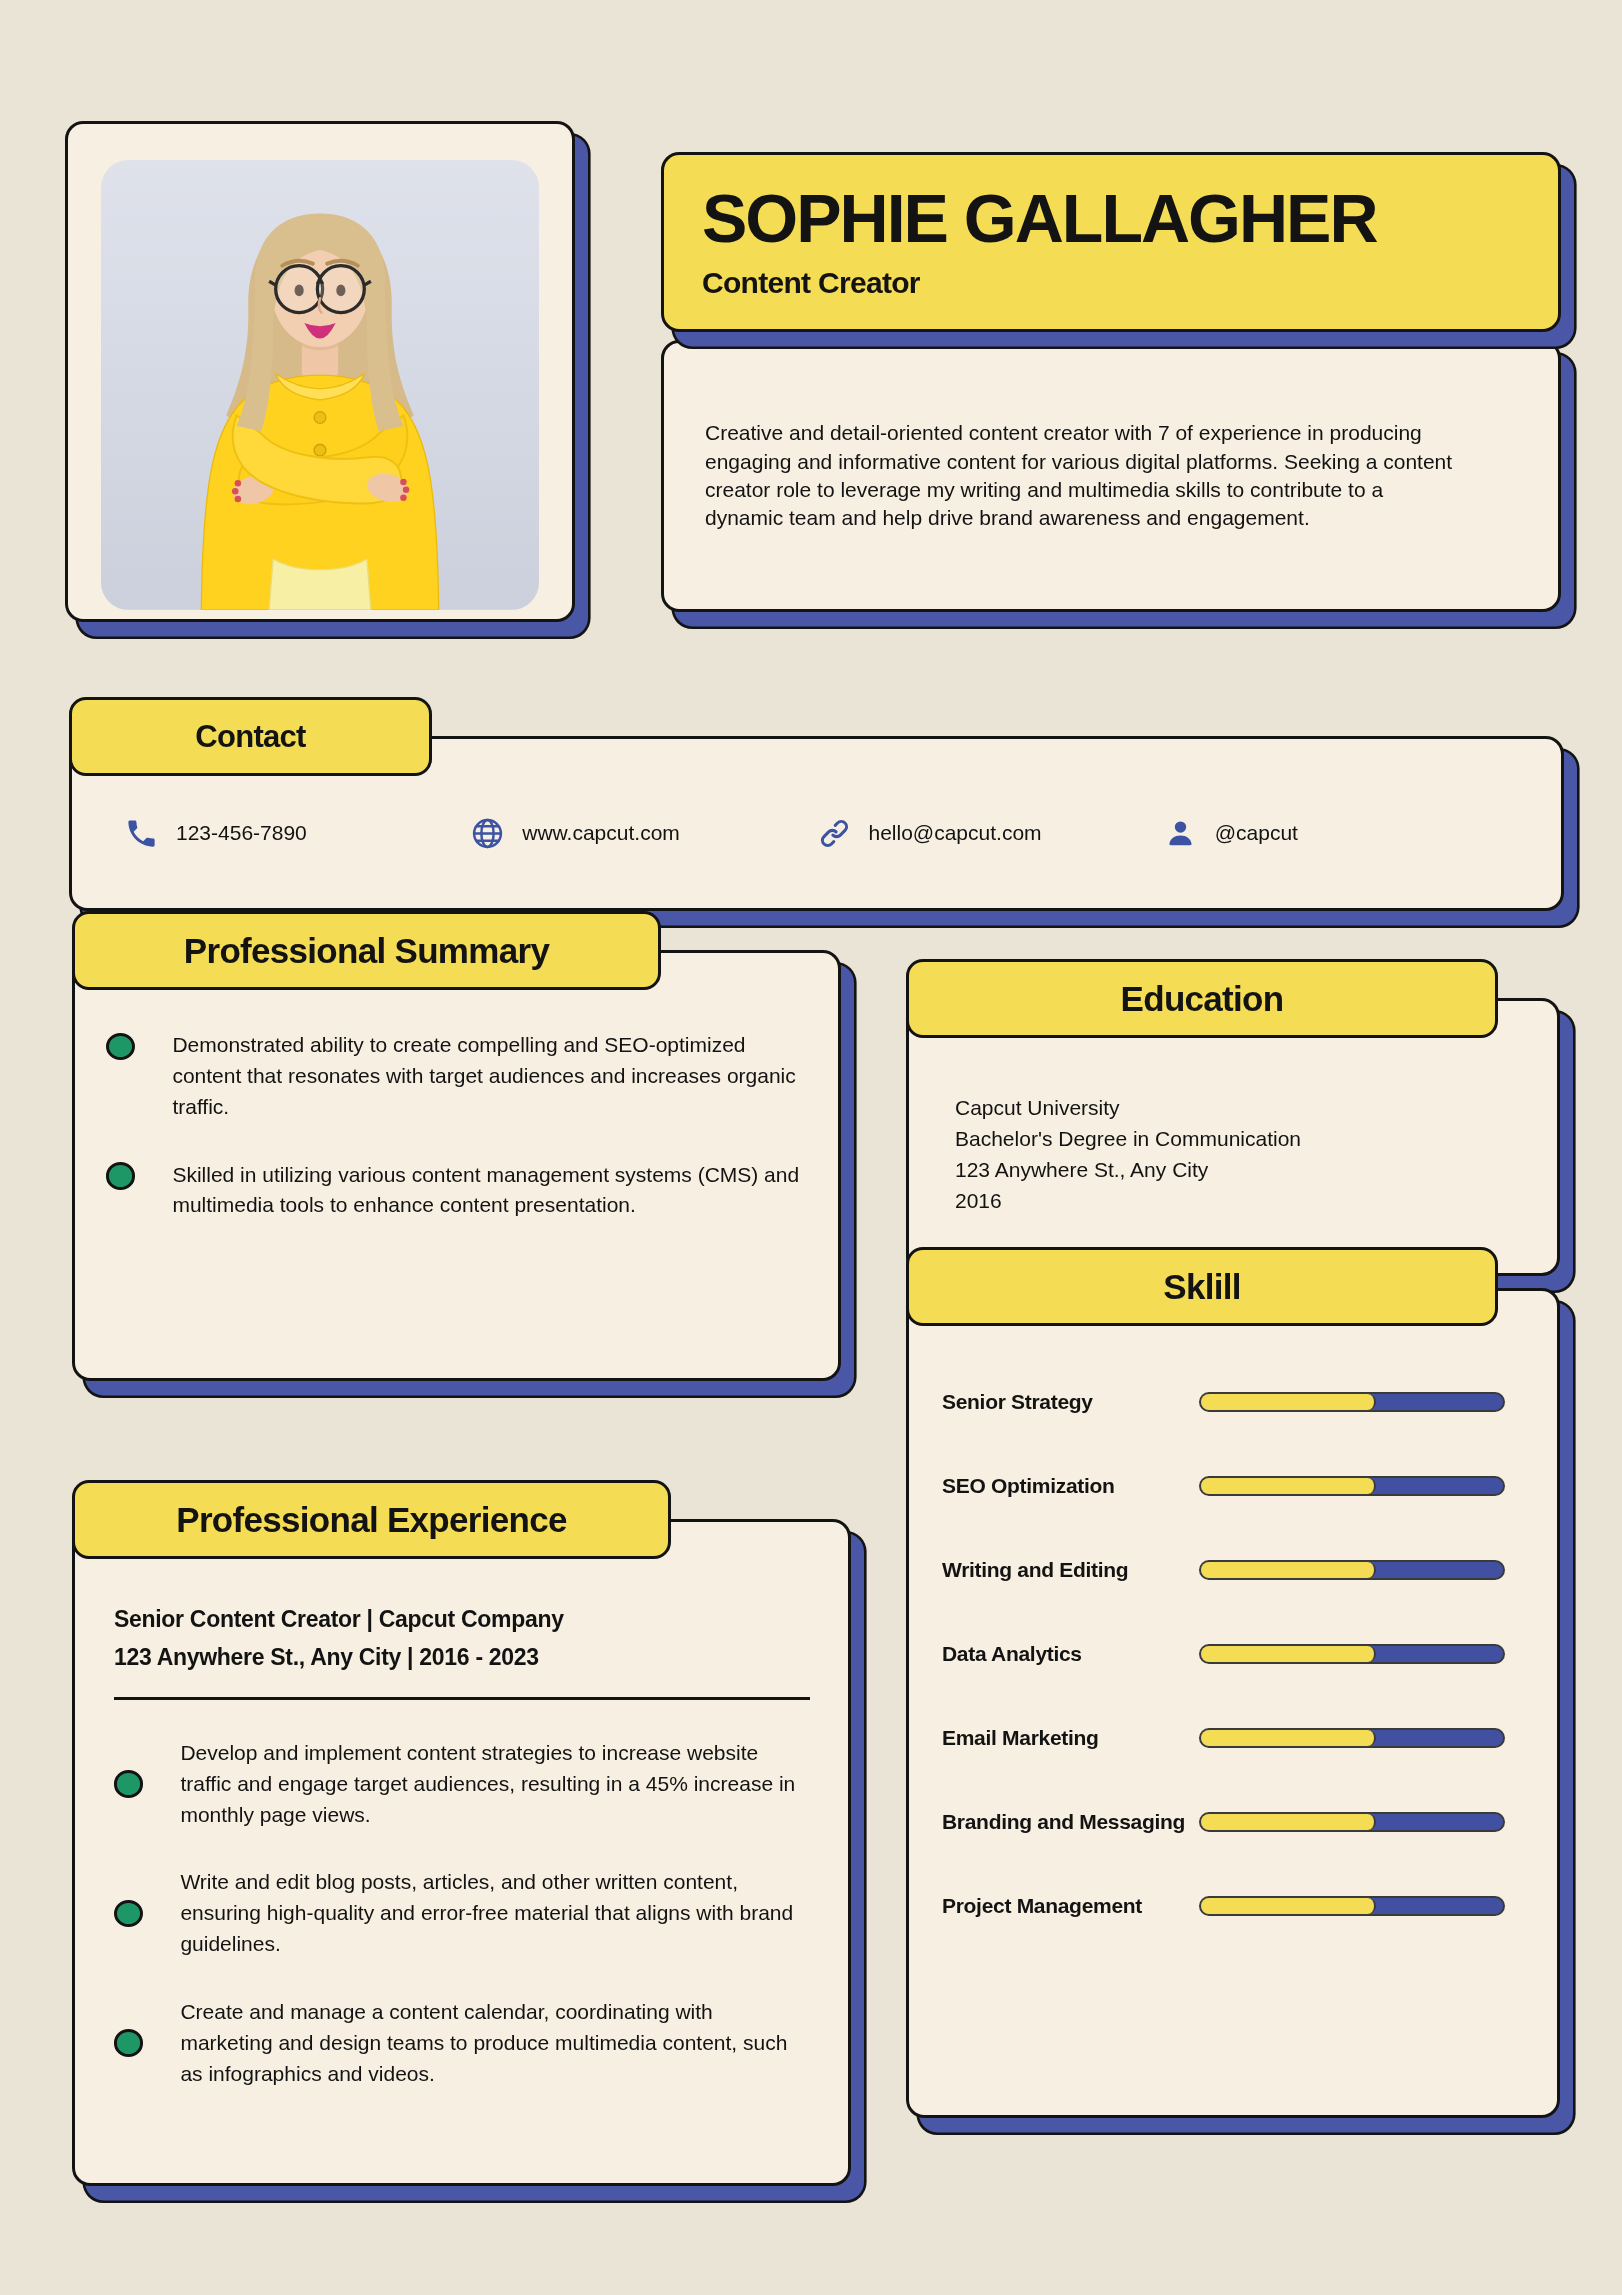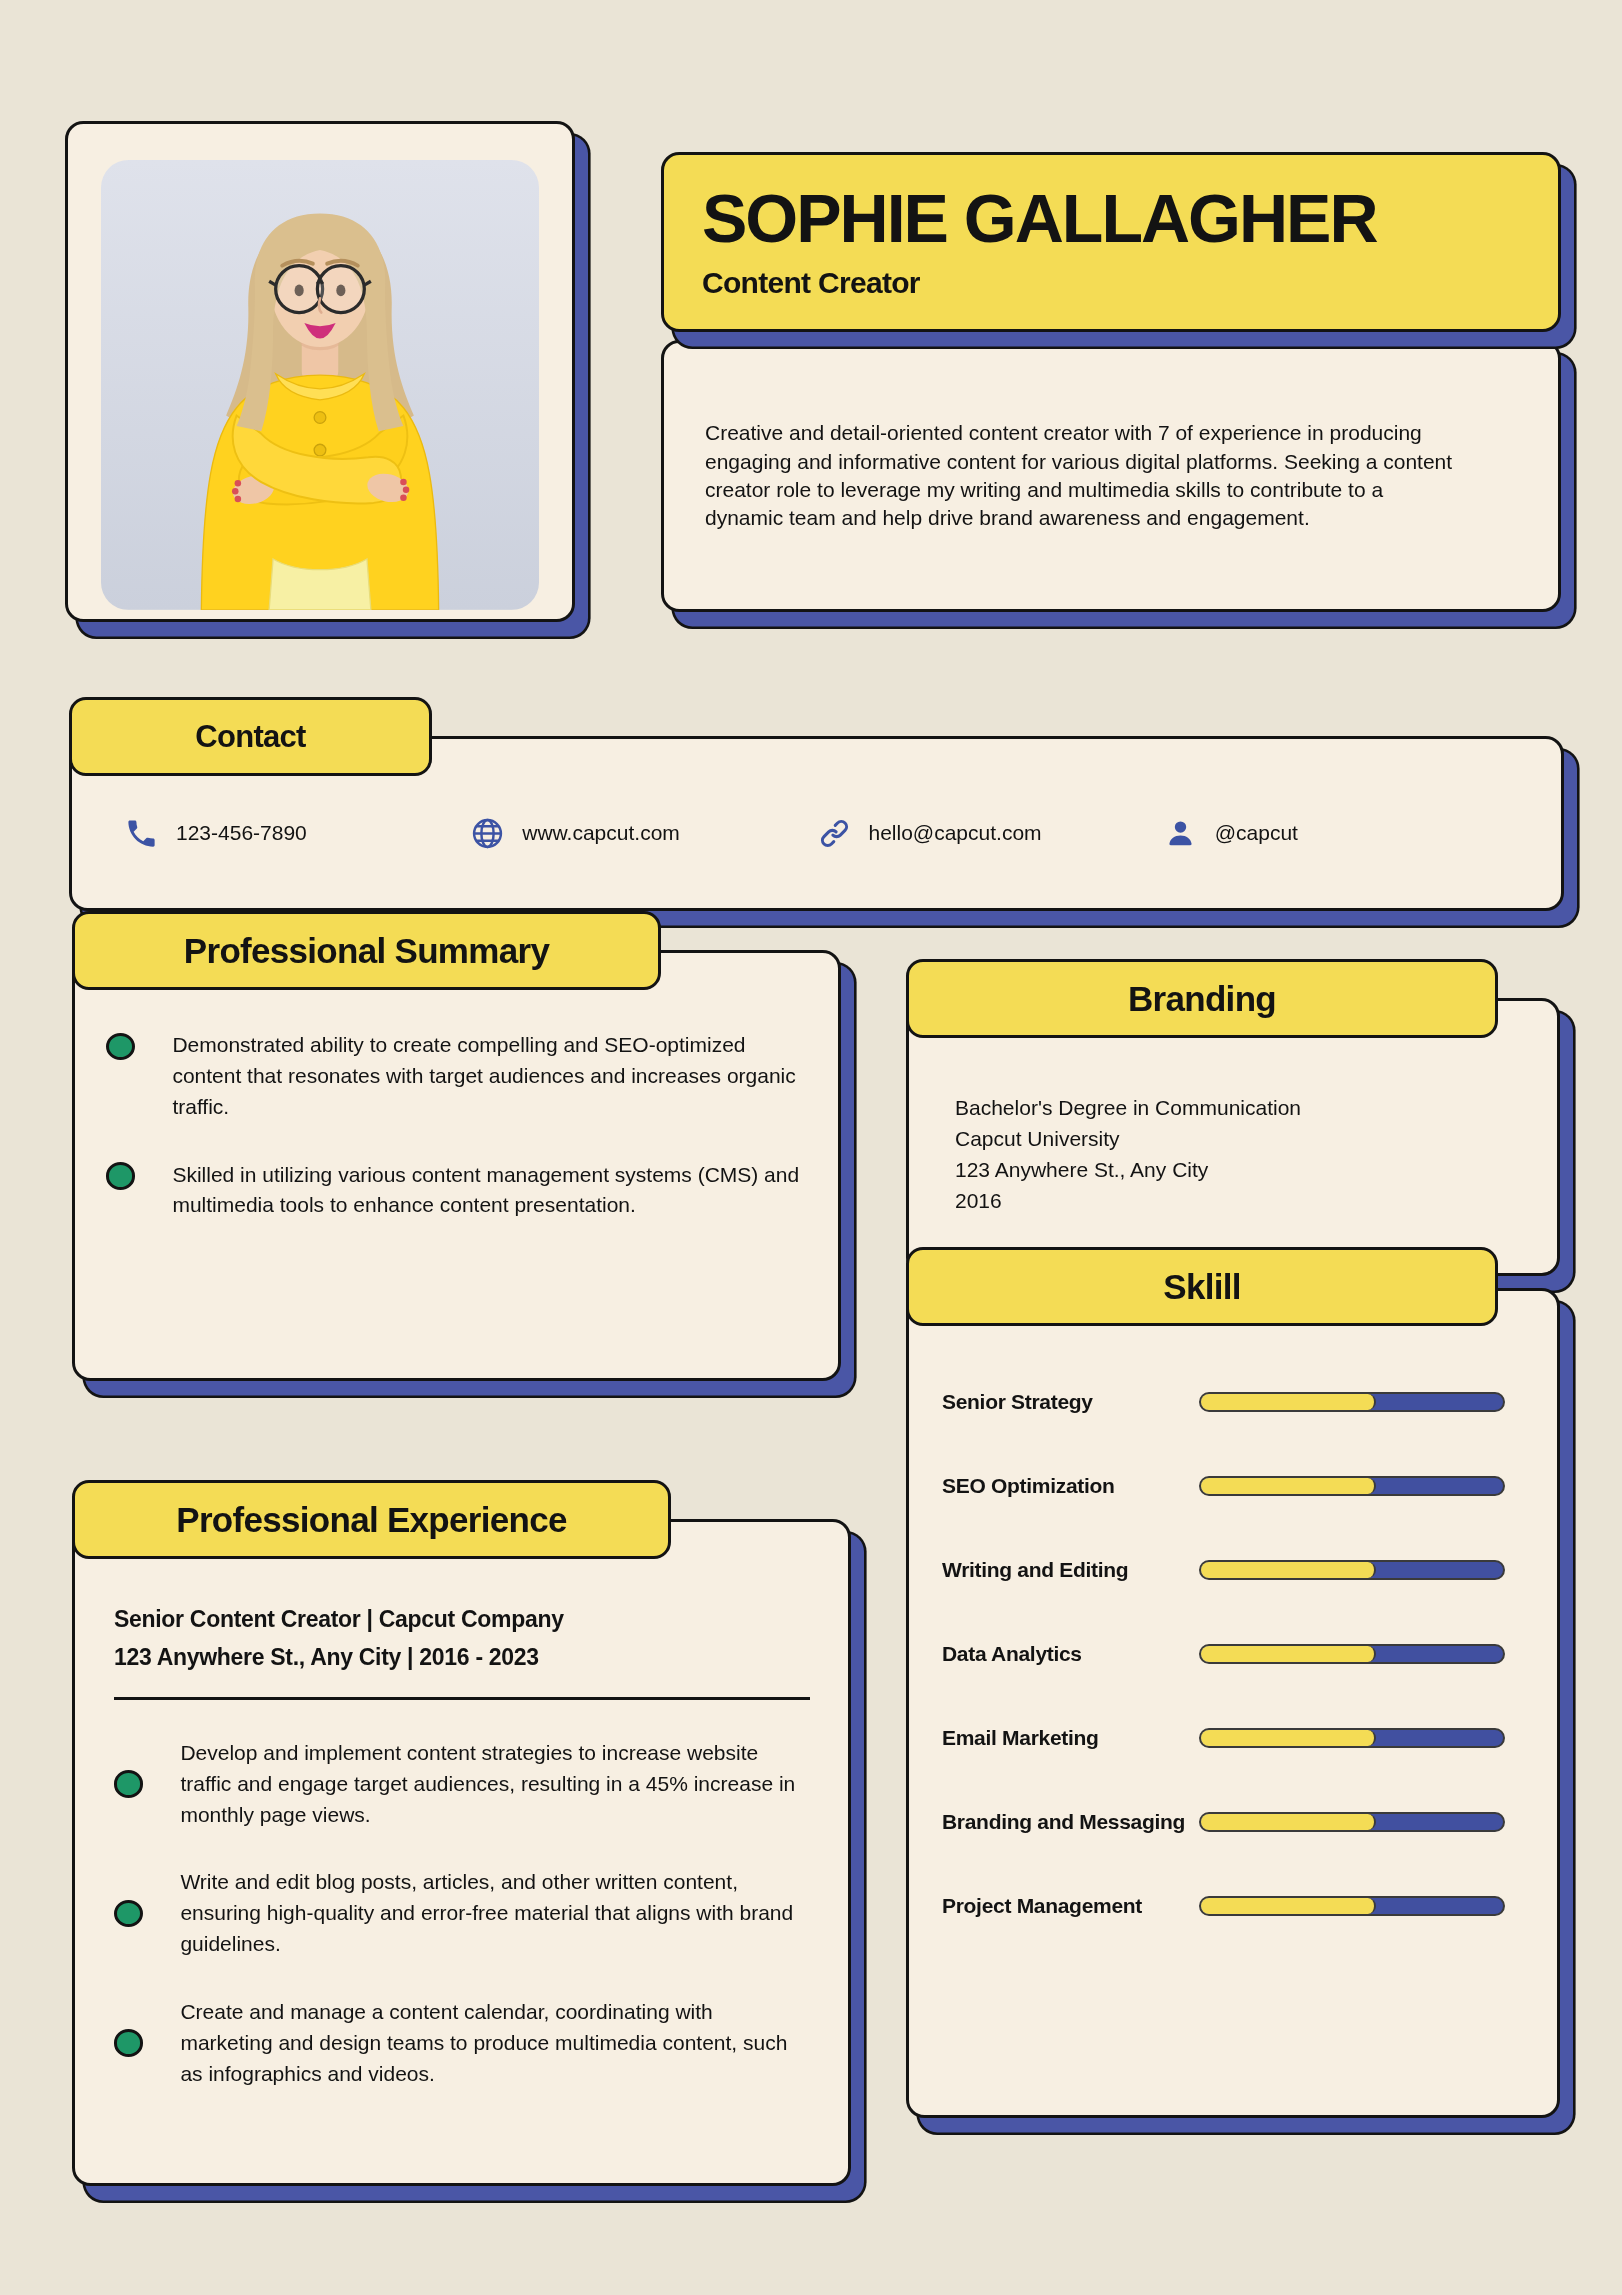--- a/index.html
+++ b/index.html
@@ -237,25 +237,25 @@
       </div>
       <div class="bullet-row">
         <span class="bullet-dot"></span>
         <p class="bullet-text">Skilled in utilizing various content management systems (CMS) and multimedia tools to enhance content presentation.</p>
       </div>
     </div>
   </div>
 
   <div class="section education-section">
     <div class="tab education-tab">
-      <span class="tab-title">Branding</span>
+      <span class="tab-title">Education</span>
     </div>
     <div class="section-card card shadowed education-card">
+      <div class="line">Capcut University</div>
       <div class="line">Bachelor's Degree in Communication</div>
-      <div class="line">Capcut University</div>
       <div class="line">123 Anywhere St., Any City</div>
       <div class="line">2016</div>
     </div>
   </div>
 
   <div class="section experience-section">
     <div class="tab experience-tab">
       <span class="tab-title">Professional Experience</span>
     </div>
     <div class="section-card card shadowed experience-card">

